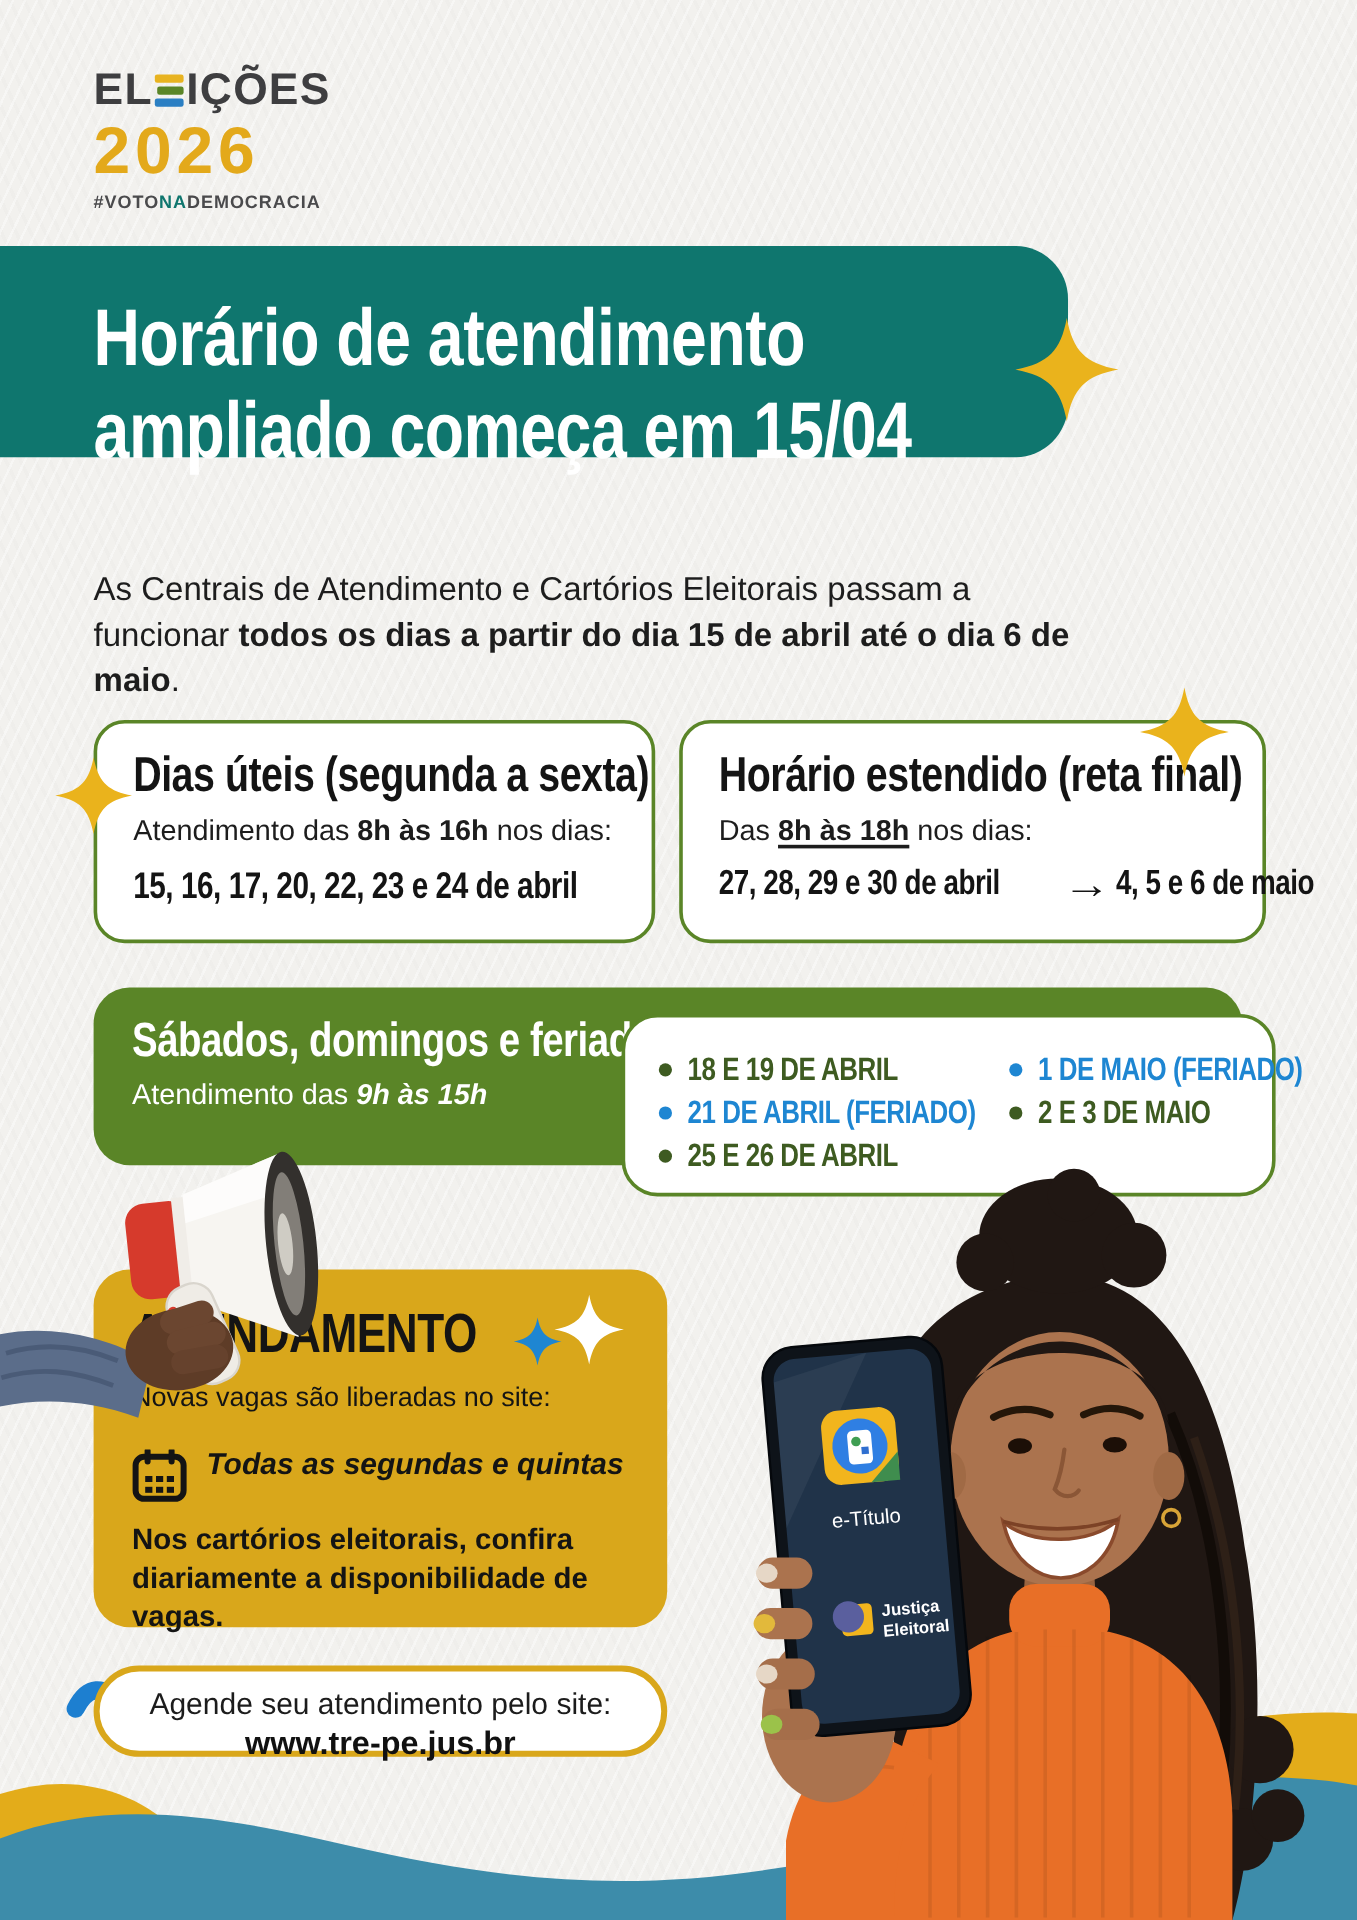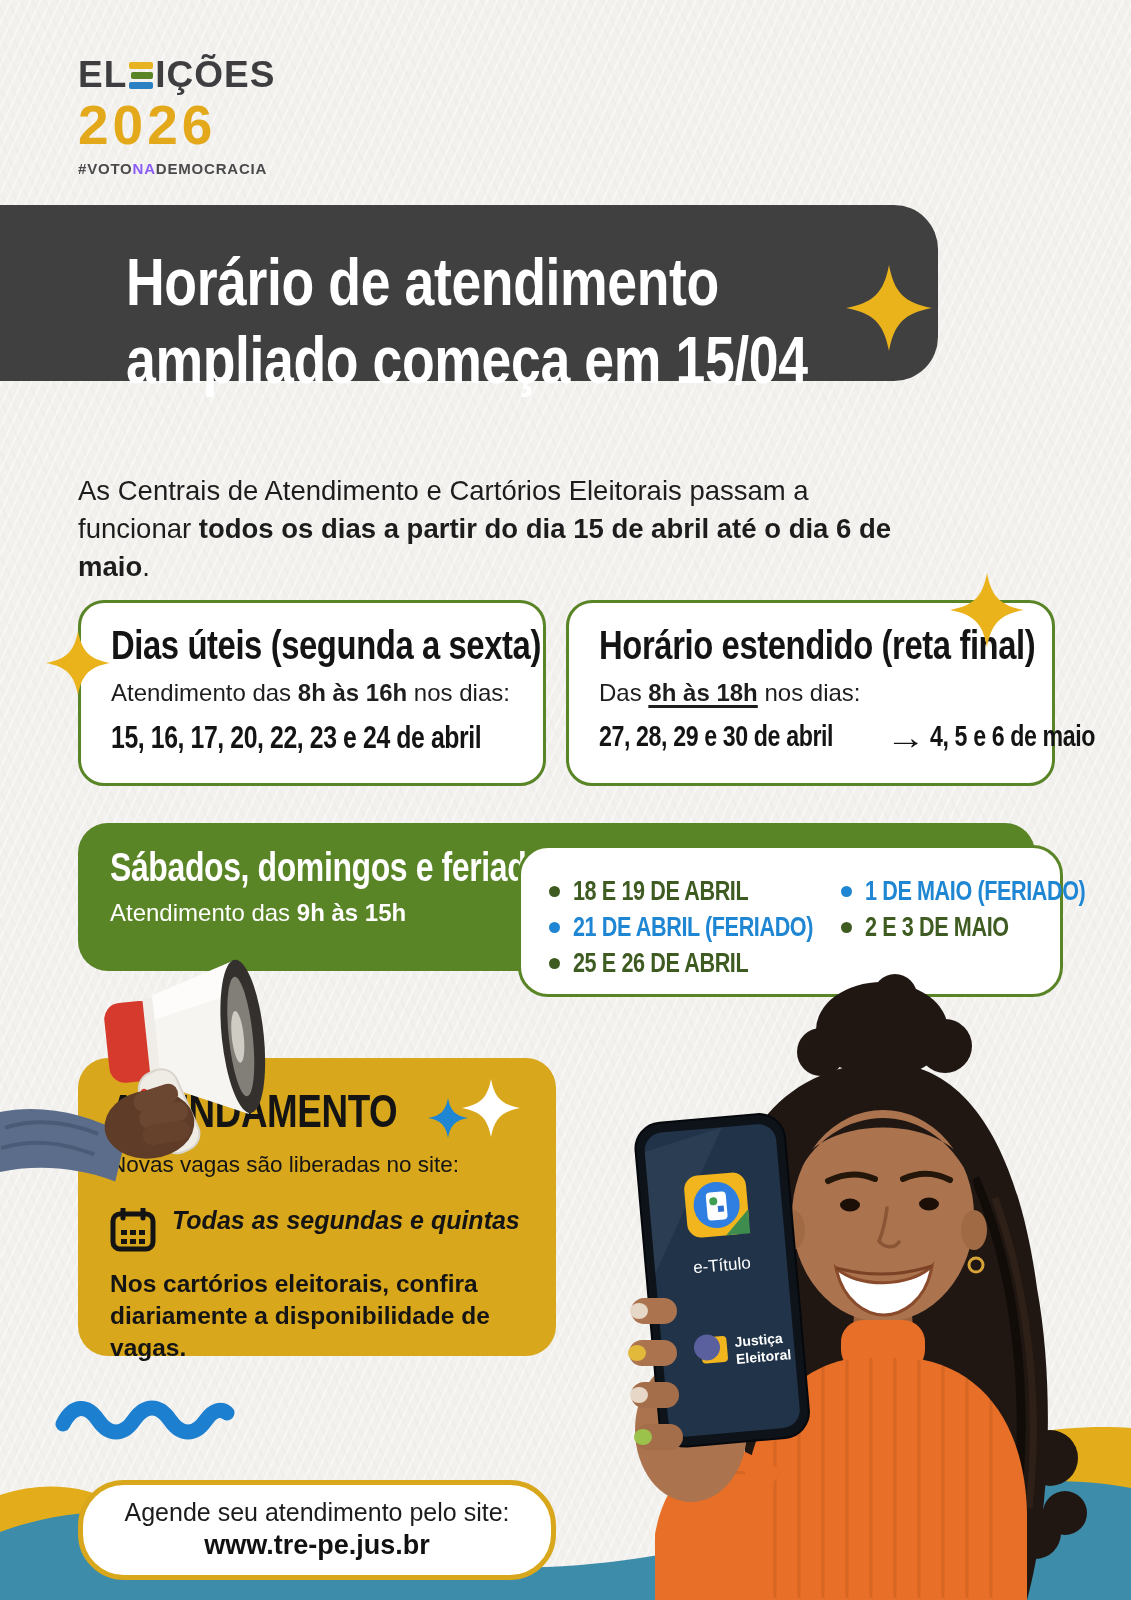--- a/index.html
+++ b/index.html
@@ -17,32 +17,32 @@
   .abs{position:absolute;}
   .cond{display:inline-block;transform:scaleX(0.8);transform-origin:left center;white-space:nowrap;letter-spacing:-0.5px;}
 
   
   .elogo{left:78px;top:54px;z-index:2;}
   .elogo-word{font-size:37px;font-weight:bold;color:#3e3e40;letter-spacing:1px;display:flex;align-items:center;}
   .ebars{display:inline-flex;flex-direction:column;gap:3px;margin:0 2px;}
   .ebars i{display:block;height:7px;border-radius:2px;}
   .elogo-year{font-size:55px;font-weight:bold;color:#e3a91b;letter-spacing:4px;line-height:1;margin-top:2px;}
   .elogo-tag{font-size:15px;font-weight:bold;letter-spacing:.8px;color:#4a4a4c;margin-top:7px;}
-  .elogo-tag .na{color:#8b5cf6;}
+  .elogo-tag .na{color:#0f766e;}
 
   .trelogo{left:852px;top:42px;z-index:2;display:flex;gap:14px;align-items:center;}
   .tre-mark{width:74px;height:74px;position:relative;border-radius:6px;background:#ecbc1e;overflow:hidden;flex:0 0 auto;}
   .tre-globe{position:absolute;left:-8px;top:-8px;width:66px;height:66px;border-radius:50%;
      background:radial-gradient(circle at 35% 30%, #6a6fc0, #3b4194 60%, #2c3280);}
   .tre-tri{position:absolute;right:-1px;bottom:-1px;width:0;height:0;border-left:34px solid transparent;border-bottom:30px solid #5d6e62;}
   .tre-dot{position:absolute;background:#fff;border-radius:50%;}
   .tre-text{font-size:23px;font-weight:bold;color:#111;line-height:1.22;}
 
   
-  .banner{left:0;top:205px;width:890px;height:176px;background:#404040;border-radius:0 44px 44px 0;z-index:1;padding-left:48px;}
+  .banner{left:0;top:205px;width:890px;height:176px;background:#0f766e;border-radius:0 44px 44px 0;z-index:1;}
   .banner-inner{padding:38px 0 0 78px;}
   .banner-line{font-size:67px;font-weight:bold;color:#fff;line-height:1.17;}
 
   .sparkle{position:absolute;z-index:3;}
 
   
   .intro{left:78px;top:472px;width:836px;font-size:27.5px;line-height:1.38;color:#1d1d1d;z-index:1;}
   .intro b{font-weight:bold;}
 
   
@@ -55,42 +55,42 @@
   .u{text-decoration:underline;text-decoration-thickness:3px;text-underline-offset:4px;}
   .card-dates{font-size:31px;font-weight:bold;color:#141414;margin-top:13px;display:flex;align-items:center;}
   .card2 .card-dates{font-size:29px;}
   .arrow{font-weight:bold;font-size:40px;line-height:.6;margin:0 4px 0 -6px;transform:scaleY(.85);display:inline-block;}
 
   
   .wkcard{left:78px;top:823px;width:957px;height:148px;background:#5a8527;border-radius:30px;z-index:1;}
   .wkcard-inner{padding:24px 0 0 32px;}
   .wk-title{font-size:40px;font-weight:bold;color:#fff;line-height:1;}
   .wk-sub{font-size:24px;color:#fff;margin-top:12px;}
-  .wk-sub b{font-weight:bold;}
+  .wk-sub b{font-weight:bold;font-style:italic;}
 
   .datescard{left:518px;top:845px;width:545px;height:152px;background:#fff;border:3.5px solid #5a8527;border-radius:30px;box-sizing:border-box;z-index:2;display:flex;padding:25px 6px 0 28px;}
   .dcol1{width:292px;}
   .drow{display:flex;align-items:center;gap:13px;height:36px;}
   .ddot{width:11px;height:11px;border-radius:50%;flex:0 0 auto;}
   .dlabel{font-size:27px;font-weight:bold;}
 
   
   .ycard{left:78px;top:1058px;width:478px;height:298px;background:#d9a71b;border-radius:30px;z-index:3;box-sizing:border-box;padding:30px 26px 0 32px;}
   .ytitle{font-size:46px;font-weight:bold;color:#141414;line-height:1;}
   .yintro{font-size:22.5px;color:#141414;margin-top:18px;}
   .yrow{display:flex;gap:16px;margin-top:28px;align-items:flex-start;}
   .yicon{flex:0 0 auto;margin-top:2px;}
   .yline1{font-size:25px;font-weight:bold;font-style:italic;color:#141414;}
   .yline2{font-size:23px;font-style:italic;color:#141414;margin-top:2px;}
   .ypin{font-size:24.5px;font-style:italic;color:#141414;line-height:1.25;max-width:350px;}
   .ynote{font-size:24.5px;font-weight:bold;color:#141414;line-height:1.3;margin-top:16px;}
 
   
   .squiggle{left:55px;top:1396px;z-index:4;}
-  .pill{left:78px;top:1480px;width:478px;height:100px;background:#fff;border:5px solid #d9a71b;border-radius:46px;z-index:6;box-sizing:border-box;text-align:center;padding-top:13px;}
+  .pill{left:78px;top:1388px;width:478px;height:76px;background:#fff;border:5px solid #d9a71b;border-radius:46px;z-index:6;box-sizing:border-box;text-align:center;padding-top:13px;}
   .pill-l1{font-size:25px;color:#1c1c1c;}
   .pill-l2{font-size:27px;font-weight:bold;color:#111;margin-top:3px;}
 
   .waves{left:0;top:1380px;z-index:1;}
   .megaphone{left:-8px;top:942px;z-index:6;}
   .woman{left:595px;top:968px;z-index:2;}
 </style>
 </head>
 <body>
 

